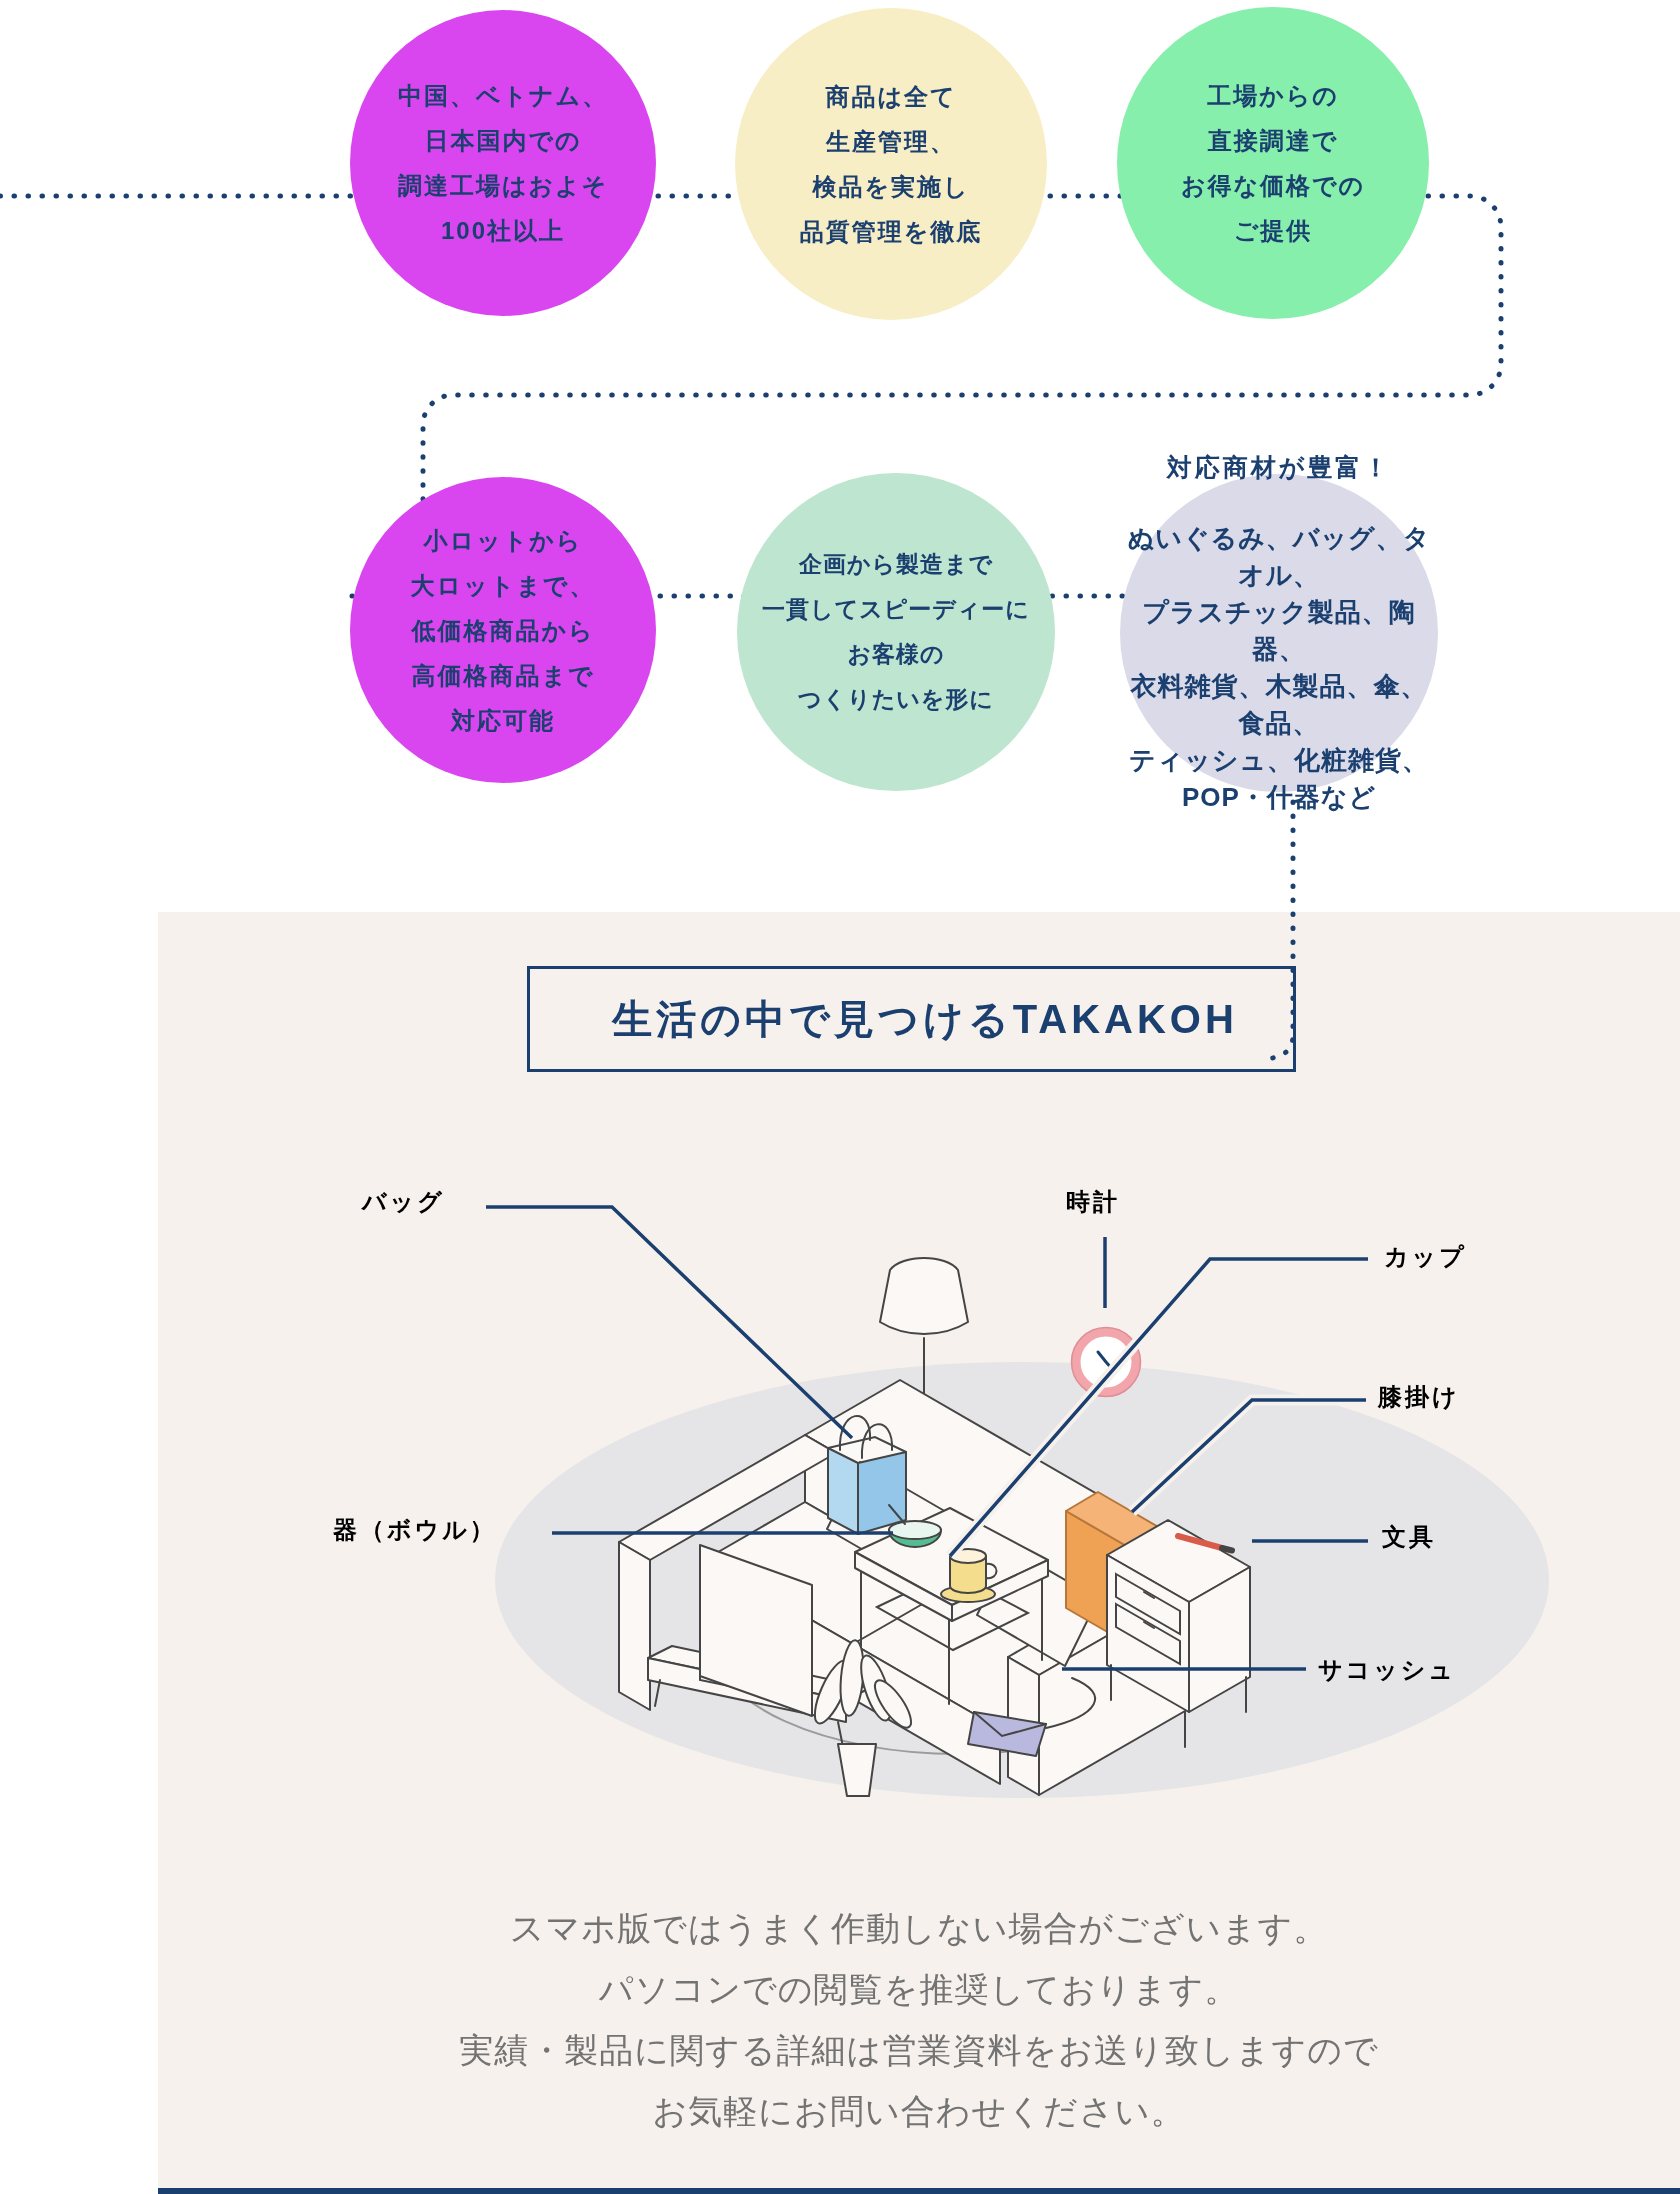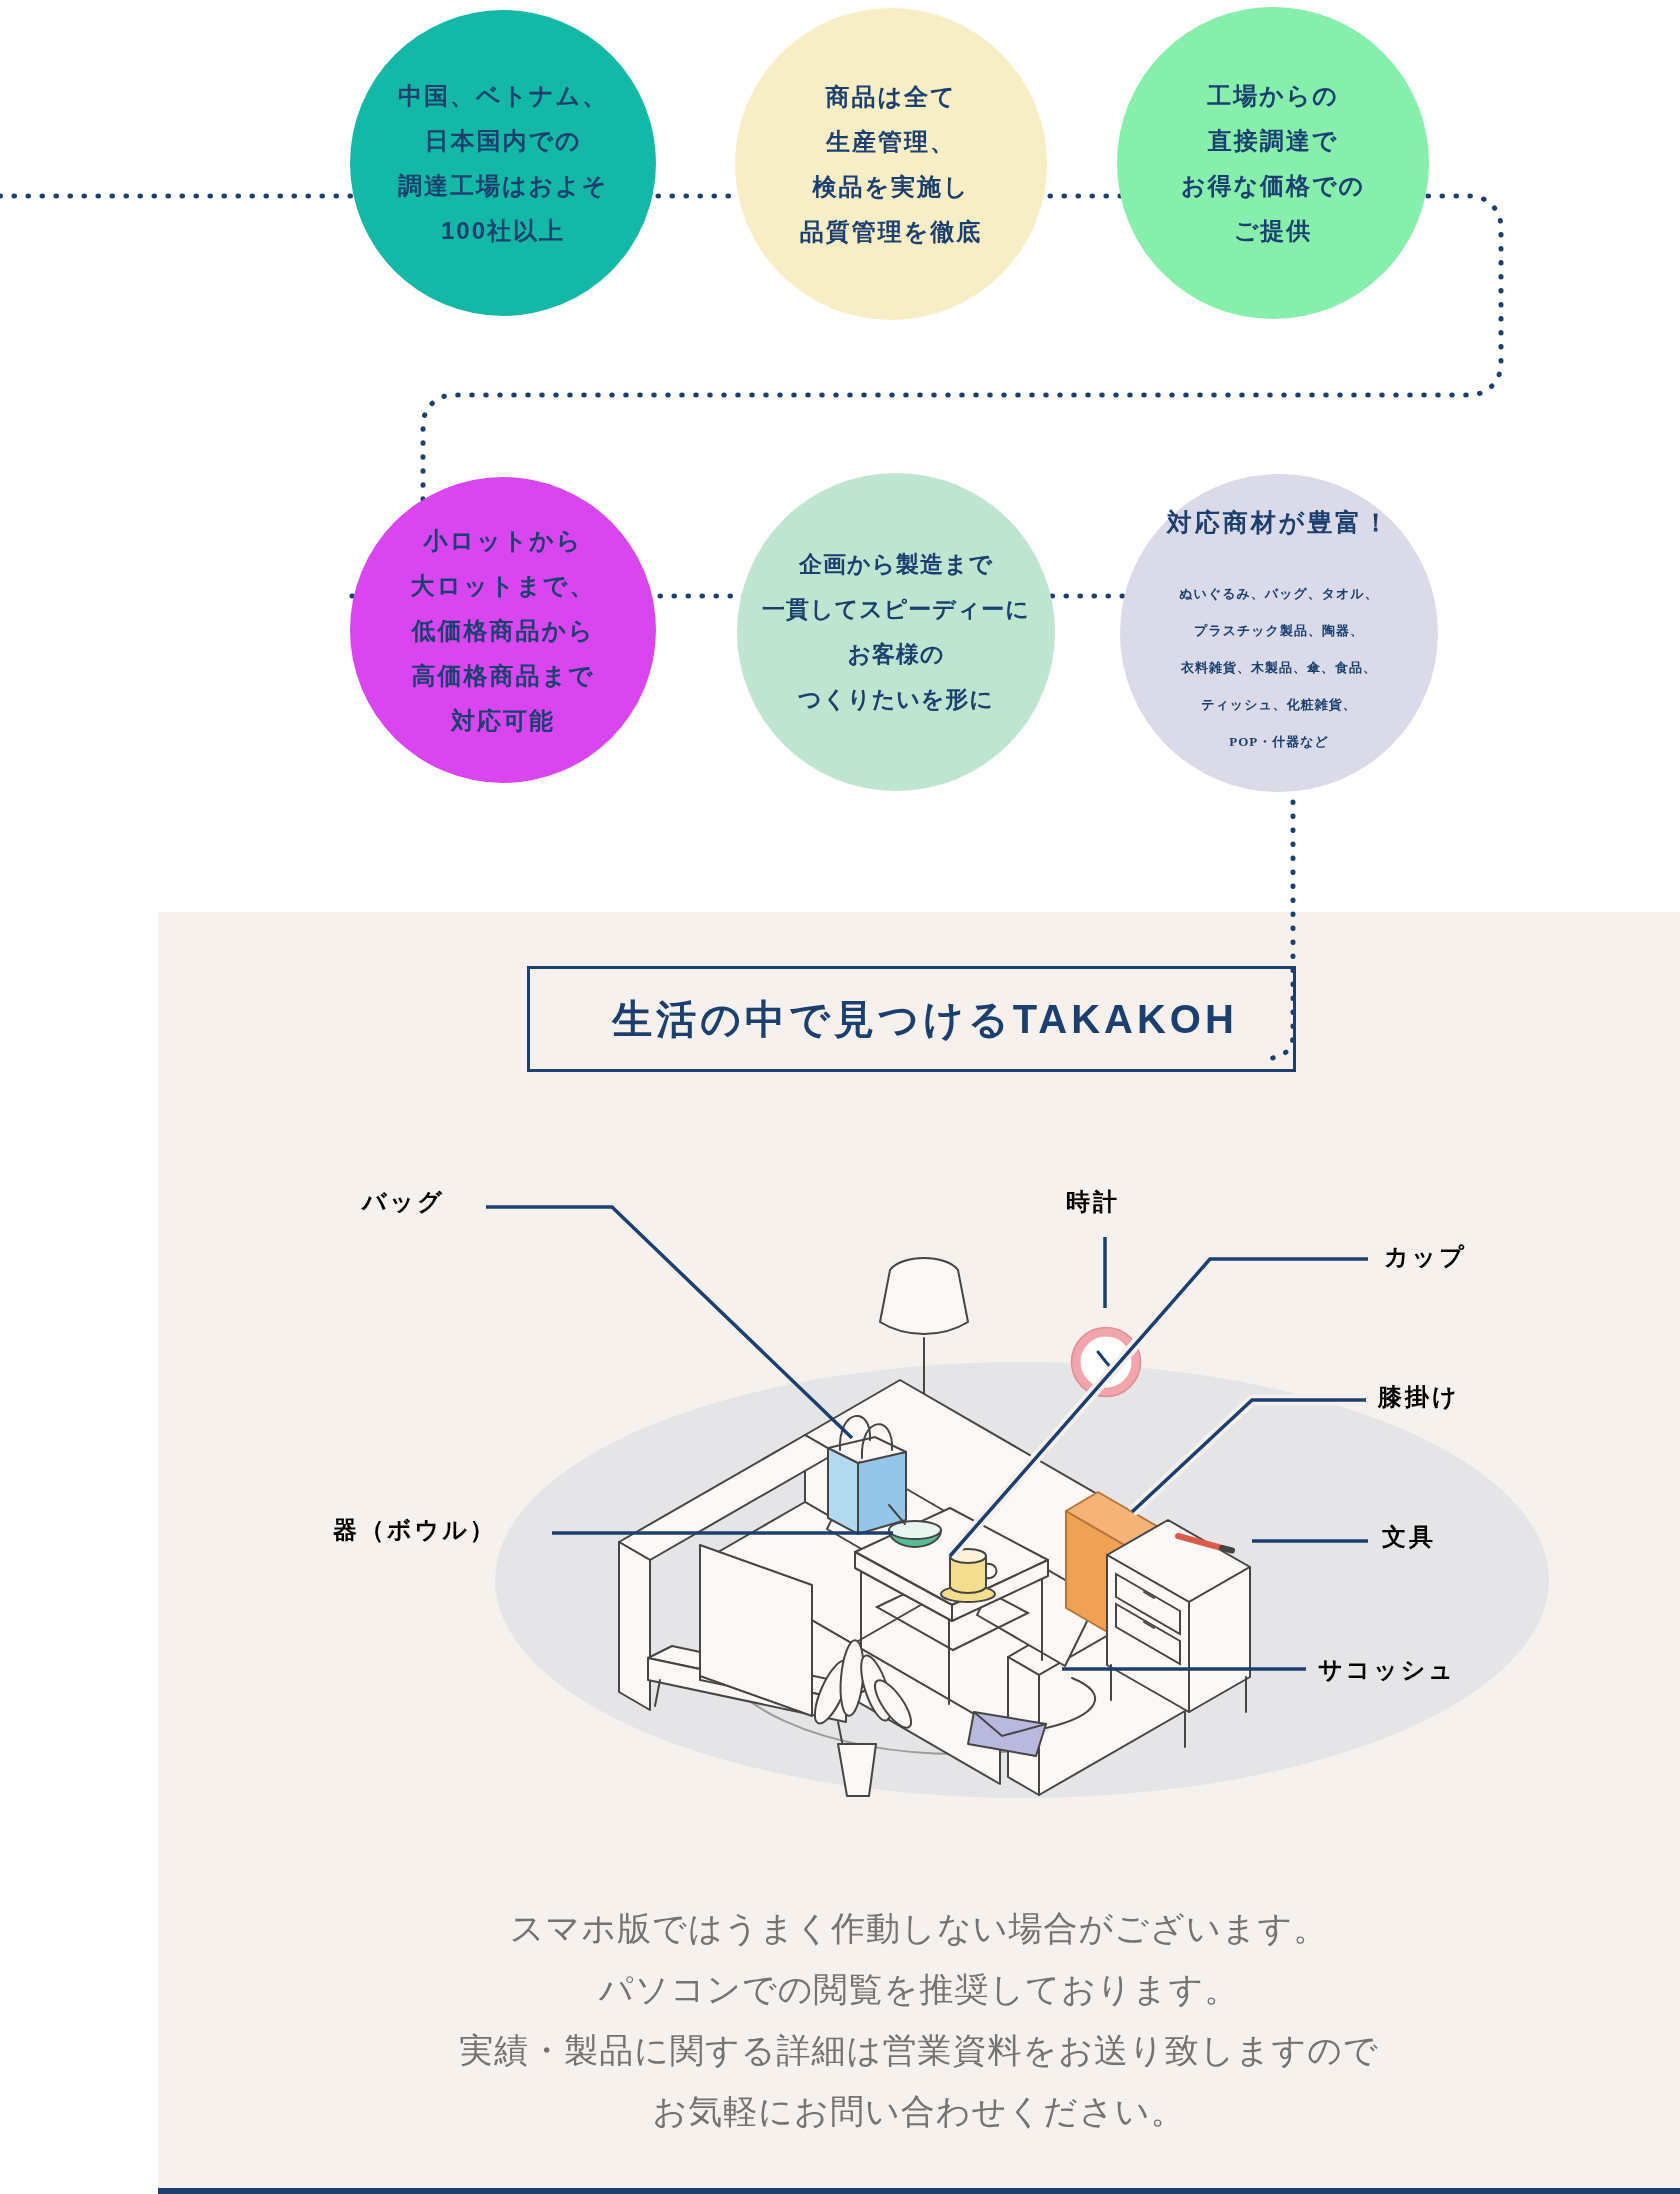--- a/index.html
+++ b/index.html
@@ -11,29 +11,29 @@
   svg.vector-layer{position:absolute;left:0;top:0;z-index:1;pointer-events:none;}
 
   .dots{fill:none;stroke:#1b4070;stroke-width:5;stroke-dasharray:0.5 13.5;stroke-linecap:round;}
   .lead{fill:none;stroke:#1b4070;stroke-width:3.5;}
   .case{fill:none;stroke:#f6f1ec;stroke-width:11;}
   .o{stroke:#454545;stroke-width:2;fill:#fbf8f5;stroke-linejoin:round;stroke-linecap:round;}
   .ln{stroke:#454545;stroke-width:2;fill:none;stroke-linecap:round;}
 
   .circle{position:absolute;border-radius:50%;display:flex;flex-direction:column;align-items:center;justify-content:center;text-align:center;z-index:2;color:#1b4070;font-weight:bold;}
   .circle .txt{white-space:pre-line;font-size:24px;line-height:45px;letter-spacing:2px;}
-  .c1{left:350px;top:10px;width:306px;height:306px;background:#14b8a6;}
+  .c1{left:350px;top:10px;width:306px;height:306px;background:#d946ef;}
   .c2{left:735px;top:8px;width:312px;height:312px;background:#f8eec5;}
   .c3{left:1117px;top:7px;width:312px;height:312px;background:#86efac;}
   .c4{left:350px;top:477px;width:306px;height:306px;background:#d946ef;}
   .c5{left:737px;top:473px;width:318px;height:318px;background:#bee5cf;}
   .c5 .txt{font-size:23px;letter-spacing:1px;}
   .c6{left:1120px;top:474px;width:318px;height:318px;background:#dadae9;gap:20px;}
   .c6 .title{font-size:25px;letter-spacing:3px;margin-bottom:16px;}
-  .c6 .body{white-space:pre-line;font-size:13px;line-height:37px;letter-spacing:1px;font-family:Liberation Serif, serif;}
+  .c6 .body{white-space:pre-line;font-size:26px;line-height:37px;letter-spacing:1px;}
 
   .heading-box{position:absolute;left:527px;top:966px;width:736px;height:100px;border:3px solid #1b4070;display:flex;align-items:center;justify-content:center;z-index:2;color:#1b4070;font-size:40px;font-weight:bold;letter-spacing:4px;padding-left:27px;}
 
   .obj-label{position:absolute;z-index:2;color:#000000;font-size:24px;font-weight:bold;letter-spacing:3px;white-space:nowrap;}
   .lbl-bag{left:362px;top:1186px;}
   .lbl-clock{left:1066px;top:1186px;}
   .lbl-cup{left:1384px;top:1241px;}
   .lbl-blanket{left:1378px;top:1381px;}
   .lbl-bowl{left:333px;top:1514px;}
   .lbl-stationery{left:1382px;top:1521px;}

